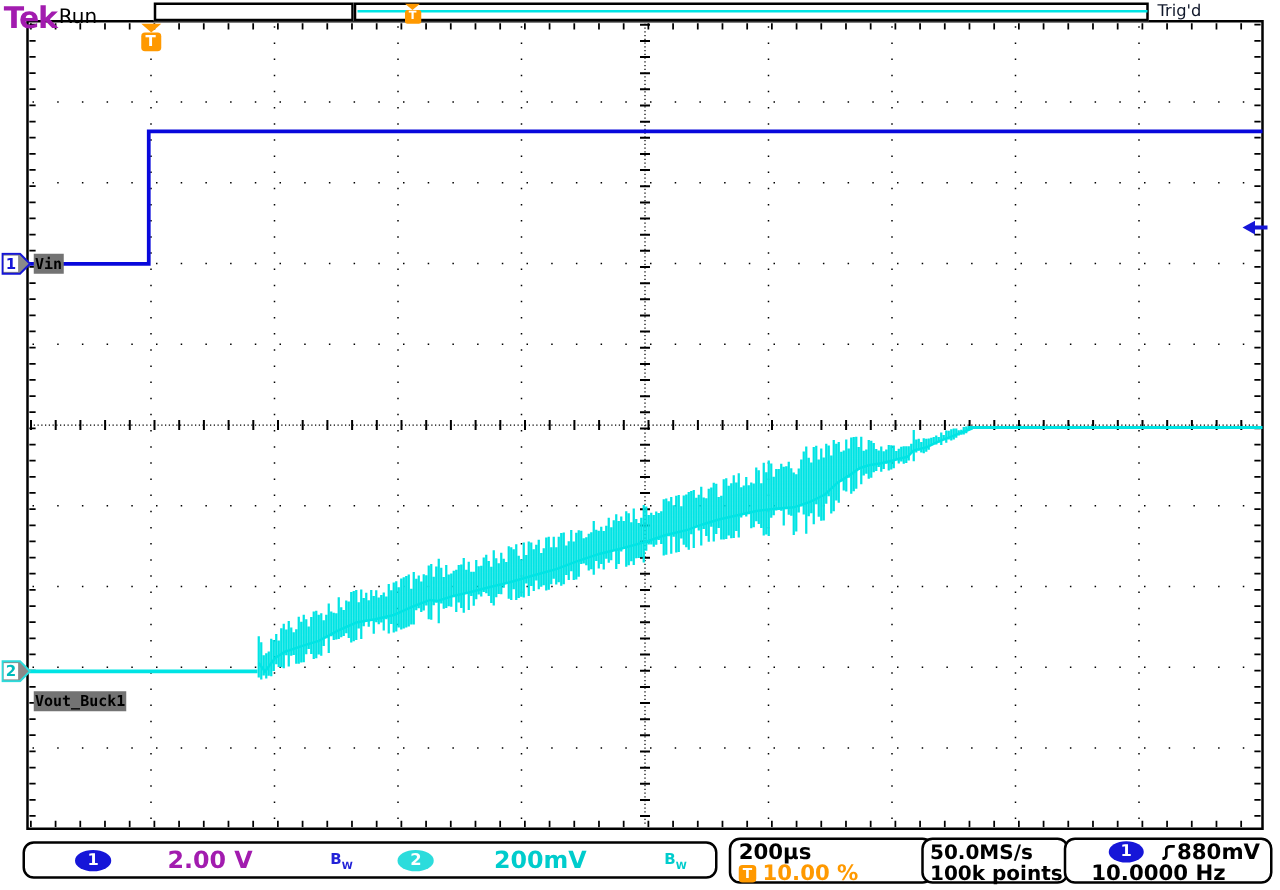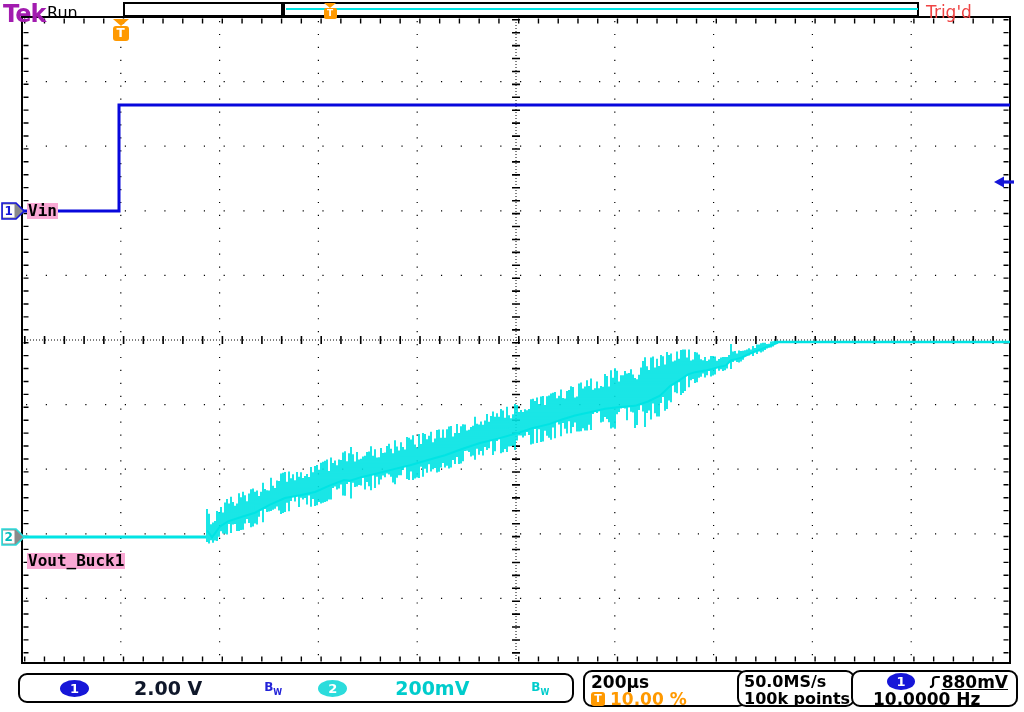--- a/index.html
+++ b/index.html
@@ -5,21 +5,21 @@
   * { margin:0; padding:0; box-sizing:border-box; }
   html,body { width:1024px; height:712px; background:#fff; overflow:hidden;
               font-family:"DejaVu Sans","Liberation Sans",sans-serif; }
   .screen { position:relative; width:1024px; height:712px; background:#fff; }
   svg.layer { position:absolute; left:0; top:0; }
 
   
   .tek-logo { position:absolute; left:3px; top:0px; font-size:24px; font-weight:bold;
               letter-spacing:-1px; color:#a21caf; }
   .run-status { position:absolute; left:47px; top:3px; font-size:16px; color:#000;text-align:right; }
-  .trig-status { position:absolute; left:926px; top:2px; font-size:17px; color:#ef4444; }
+  .trig-status { position:absolute; left:926px; top:2px; font-size:13px; color:#0f172a; }
 
   
   .recbar-a { position:absolute; left:123px; top:2px; width:160px; height:15px;
               border:2px solid #000; background:#fff; }
   .recbar-b { position:absolute; left:283px; top:2px; width:636px; height:15px;
               border:2px solid #000; background:#fff; }
   .recbar-line { position:absolute; left:1px; top:4px; width:632px; height:2px; }
   .rec-tflag { position:absolute; left:38px; top:-1px; width:14px; }
   .rec-tflag .tri { width:0; height:0; margin:0 auto;
       border-left:6px solid transparent; border-right:6px solid transparent; }
@@ -28,23 +28,23 @@
 
   
   .grat-tflag { position:absolute; left:112px; top:19px; width:17px; }
   .grat-tflag .tri { width:0; height:0; margin:0 auto;
       border-left:8px solid transparent; border-right:8px solid transparent; }
   .grat-tflag .box { width:16px; height:15px; margin:0 auto; border-radius:3px;
       color:#fff; font-size:12px; font-weight:bold; text-align:center; line-height:15px; }
 
   
   .ch-marker { position:absolute; left:1px; width:24px; height:18px; }
-  .ch-label { position:absolute; left:27px; background:#f9a8d4; padding:0 1px;
+  .ch-label { position:absolute; left:27px; background:#737373; padding:0 1px;
       font-family:"DejaVu Sans Mono","Liberation Mono",monospace;
-      font-size:16px; font-weight:bold; color:#000; line-height:16px; }
+      font-size:12px; font-weight:bold; color:#000; line-height:16px; }
 
   
   .readout { position:absolute; border:2px solid #000; border-radius:9px; background:#fff; }
   .box-vert { left:18px; top:673px; width:556px; height:30px;
       display:flex; align-items:center; }
   .box-horiz { left:583px; top:670px; width:164px; height:37px; padding:1px 0 0 6px; }
   .box-acq { left:737px; top:670px; width:118px; height:37px; padding:1px 0 0 5px; }
   .box-trig { left:851px; top:670px; width:167px; height:37px; padding:1px 0 0 0; }
 
   .badge { display:inline-block; min-width:29px; height:17px; border-radius:50%;
@@ -54,21 +54,21 @@
   .bw .b { font-size:12px; } .bw .w { font-size:8px; vertical-align:sub; }
 
   .row { display:flex; align-items:center; height:17px; }
   .hb-time { font-size:17px; font-weight:bold; color:#000; }
   .hb-pct { font-size:17px; font-weight:bold; }
   .tbadge { display:inline-block; width:14px; height:14px; border-radius:3px;
       color:#fff; font-size:11px; font-weight:bold; text-align:center; line-height:14px;
       margin-right:5px; }
   .acq-line { font-size:16px; font-weight:bold; color:#000; line-height:17px; }
   .trig-line1 { display:flex; align-items:center; }
-  .trig-mv { font-size:17px; font-weight:bold; color:#000; margin-left:auto; margin-right:8px;text-decoration:underline; }
+  .trig-mv { font-size:17px; font-weight:bold; color:#000; margin-left:auto; margin-right:8px; }
   .trig-hz { font-size:17px; font-weight:bold; color:#000; margin-left:20px; line-height:18px; }
 </style>
 </head>
 <body>
 
 <div class="screen">
 
   <svg class="layer" width="1024" height="712">
     <g id="grid-layer">
         <rect x="22" y="17" width="988" height="646" fill="none" stroke="#000" stroke-width="2"></rect>
@@ -138,21 +138,21 @@
   </svg>
   <div class="ch-label" style="top:553px">Vout_Buck1</div>
 
   <svg class="layer" style="left:993px; top:175px" width="24" height="14" viewBox="0 0 24 14">
     <polygon points="1,7 11,1.5 11,12.5" fill="#1616d8"></polygon>
     <rect x="10" y="5.4" width="11" height="3.2" fill="#1616d8"></rect>
   </svg>
 
   <div class="readout box-vert">
     <span class="badge" style="background:#1616d8; margin-left:40px">1</span>
-    <span class="scale-text" style="color:#0f172a; margin-left:45px">2.00 V</span>
+    <span class="scale-text" style="color:#a21caf; margin-left:45px">2.00 V</span>
     <span class="bw" style="color:#2222d8; margin-left:62px">
       <span class="b">B</span><span class="w">W</span>
     </span>
     <span class="badge" style="background:#2cdcdc; margin-left:36px">2</span>
     <span class="scale-text" style="color:#00cccc; margin-left:48px">200mV</span>
     <span class="bw" style="color:#00cccc; margin-left:62px">
       <span class="b">B</span><span class="w">W</span>
     </span>
   </div>
 

